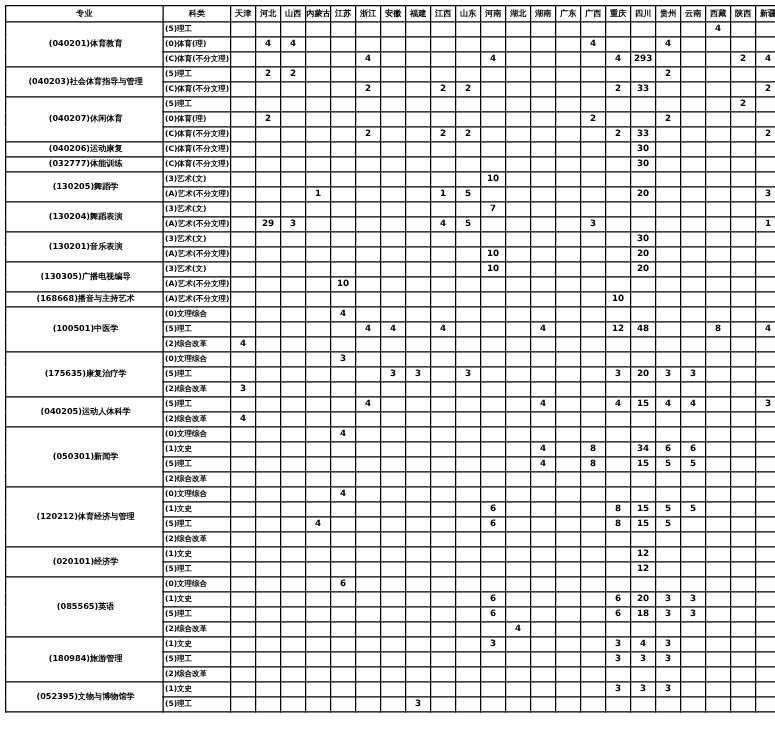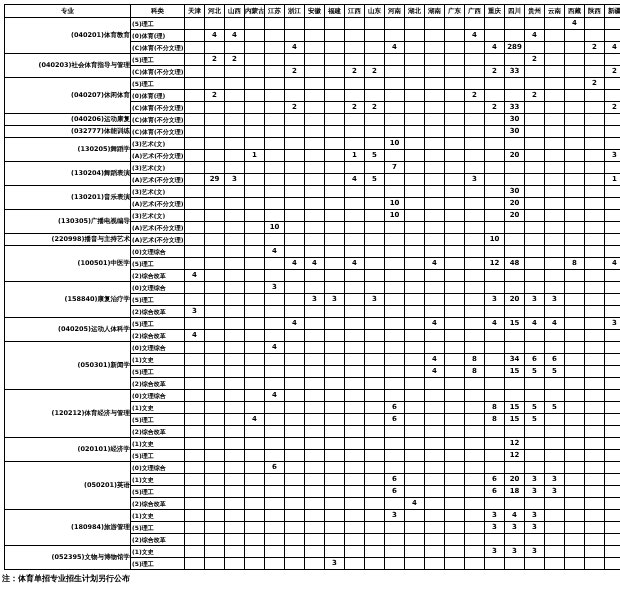--- a/index.html
+++ b/index.html
@@ -8,21 +8,21 @@
     font-family:"DejaVu Sans","Liberation Sans",sans-serif;color:#000;
   }
   .page{padding:4px 0 0 0}
   table{border-collapse:collapse;table-layout:fixed;width:619px;margin-left:4px}
   th,td{
     border:1px solid #000;padding:0;overflow:hidden;white-space:nowrap;
     font-weight:700;text-align:center;vertical-align:middle;
   }
   th{height:12px;font-size:6.5px;line-height:12px}
   td{height:11px;font-size:7px;line-height:11px}
-  td.major-cell{text-align:right;padding-left:2px;font-size:6.5px}
+  td.major-cell{text-align:center;padding-left:2px;font-size:6.5px}
   td.category-cell{text-align:left;padding-left:1px;font-size:6px}
   td.plan-cell{font-size:7px}
   .footnote{font-size:8px;font-weight:700;padding:3px 0 0 2px}
 </style>
 </head>
 <body>
 
 <div class="page">
   <table>
     <colgroup>
@@ -142,21 +142,21 @@
           <td class="plan-cell"></td>
           <td class="plan-cell"></td>
           <td class="plan-cell"></td>
           <td class="plan-cell"></td>
           <td class="plan-cell">4</td>
           <td class="plan-cell"></td>
           <td class="plan-cell"></td>
           <td class="plan-cell"></td>
           <td class="plan-cell"></td>
           <td class="plan-cell">4</td>
-          <td class="plan-cell">289</td>
+          <td class="plan-cell">293</td>
           <td class="plan-cell"></td>
           <td class="plan-cell"></td>
           <td class="plan-cell"></td>
           <td class="plan-cell">2</td>
           <td class="plan-cell">4</td>
         </tr>
         <tr>
           <td rowspan="2" class="major-cell">(040203)社会体育指导与管理</td>
           <td class="category-cell">(5)理工</td>
           <td class="plan-cell"></td>
@@ -533,21 +533,21 @@
           <td class="plan-cell"></td>
           <td class="plan-cell"></td>
           <td class="plan-cell"></td>
           <td class="plan-cell"></td>
           <td class="plan-cell"></td>
           <td class="plan-cell"></td>
           <td class="plan-cell"></td>
           <td class="plan-cell"></td>
         </tr>
         <tr>
-          <td rowspan="1" class="major-cell">(220998)播音与主持艺术</td>
+          <td rowspan="1" class="major-cell">(168668)播音与主持艺术</td>
           <td class="category-cell">(A)艺术(不分文理)</td>
           <td class="plan-cell"></td>
           <td class="plan-cell"></td>
           <td class="plan-cell"></td>
           <td class="plan-cell"></td>
           <td class="plan-cell"></td>
           <td class="plan-cell"></td>
           <td class="plan-cell"></td>
           <td class="plan-cell"></td>
           <td class="plan-cell"></td>
@@ -635,21 +635,21 @@
           <td class="plan-cell"></td>
           <td class="plan-cell"></td>
           <td class="plan-cell"></td>
           <td class="plan-cell"></td>
           <td class="plan-cell"></td>
           <td class="plan-cell"></td>
           <td class="plan-cell"></td>
           <td class="plan-cell"></td>
         </tr>
         <tr>
-          <td rowspan="3" class="major-cell">(158840)康复治疗学</td>
+          <td rowspan="3" class="major-cell">(175635)康复治疗学</td>
           <td class="category-cell">(0)文理综合</td>
           <td class="plan-cell"></td>
           <td class="plan-cell"></td>
           <td class="plan-cell"></td>
           <td class="plan-cell"></td>
           <td class="plan-cell">3</td>
           <td class="plan-cell"></td>
           <td class="plan-cell"></td>
           <td class="plan-cell"></td>
           <td class="plan-cell"></td>
@@ -1015,21 +1015,21 @@
           <td class="plan-cell"></td>
           <td class="plan-cell"></td>
           <td class="plan-cell">12</td>
           <td class="plan-cell"></td>
           <td class="plan-cell"></td>
           <td class="plan-cell"></td>
           <td class="plan-cell"></td>
           <td class="plan-cell"></td>
         </tr>
         <tr>
-          <td rowspan="4" class="major-cell">(050201)英语</td>
+          <td rowspan="4" class="major-cell">(085565)英语</td>
           <td class="category-cell">(0)文理综合</td>
           <td class="plan-cell"></td>
           <td class="plan-cell"></td>
           <td class="plan-cell"></td>
           <td class="plan-cell"></td>
           <td class="plan-cell">6</td>
           <td class="plan-cell"></td>
           <td class="plan-cell"></td>
           <td class="plan-cell"></td>
           <td class="plan-cell"></td>
@@ -1244,14 +1244,13 @@
           <td class="plan-cell"></td>
           <td class="plan-cell"></td>
           <td class="plan-cell"></td>
           <td class="plan-cell"></td>
           <td class="plan-cell"></td>
           <td class="plan-cell"></td>
           <td class="plan-cell"></td>
         </tr>
       </tbody>
   </table>
-  <div class="footnote">注：体育单招专业招生计划另行公布</div>
 </div>
 
 </body></html>

